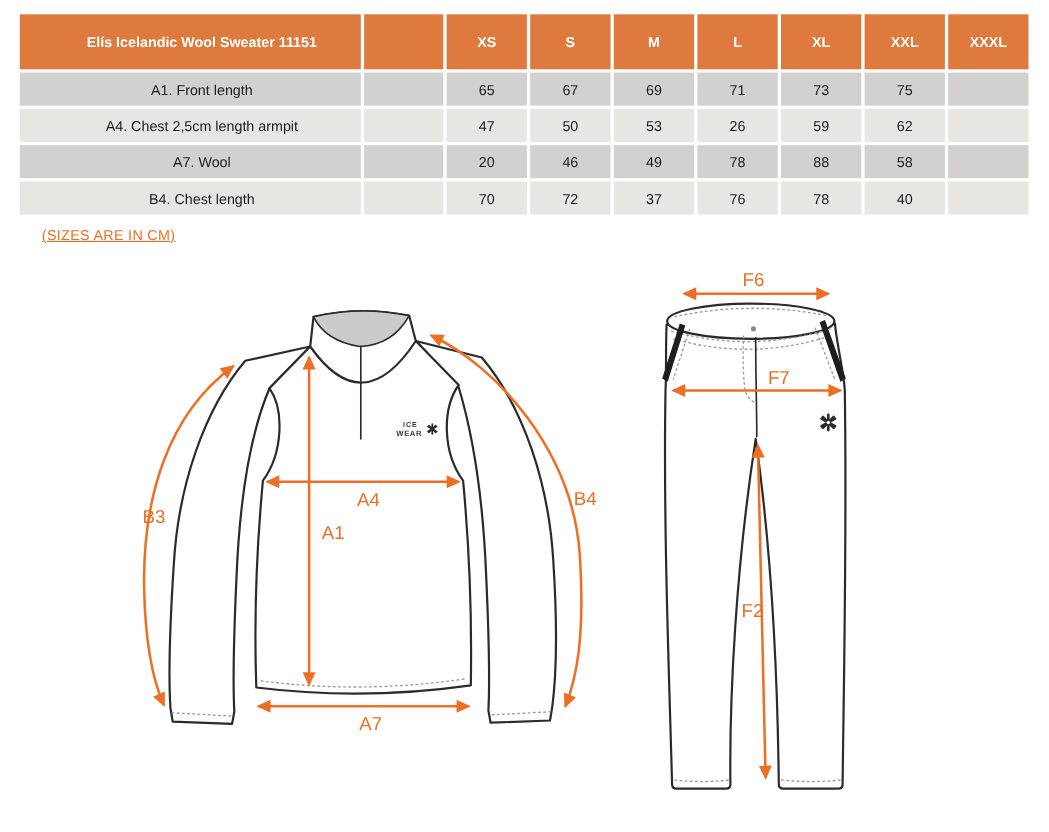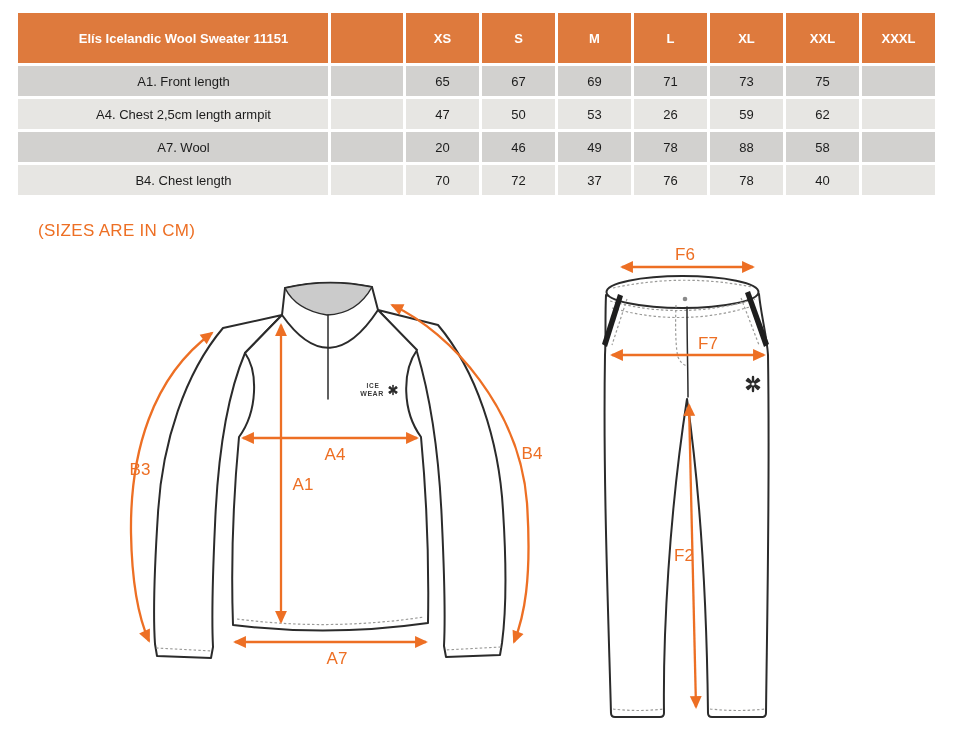--- a/index.html
+++ b/index.html
@@ -16,22 +16,22 @@
   table.size-table th, table.size-table td{font-size:13px;text-align:center;vertical-align:middle;}
   th.title-th{width:310px;height:50px;background:var(--header-bg);color:var(--header-text);
     text-align:left;padding-left:21px;font-weight:bold;font-size:13.5px;}
   th.spacer-th{width:72px;background:var(--header-bg);}
   th.size-th{width:73px;height:50px;background:var(--header-bg);color:var(--header-text);font-weight:bold;}
   tbody td{height:30px;color:#1c1c1c;margin-left:37px;}
   tbody tr.dark td{background:var(--row-dark);}
   tbody tr.light td{background:var(--row-light);}
   td.label-td{text-align:left;padding-left:21px;}
 
-  .note{position:absolute;left:38px;top:221px;font-size:17px;letter-spacing:.3px;
-    color:var(--accent-orange);font-weight:500;}
+  .note{position:absolute;left:38px;top:206px;font-size:13px;letter-spacing:.3px;
+    color:var(--accent-orange);font-weight:500;text-decoration:underline;}
 
   
   svg.diagram{position:absolute;overflow:visible;}
   .ol{fill:#ffffff;stroke:var(--line-dark);stroke-width:2;stroke-linejoin:round;stroke-linecap:round;}
   .ol-thin{fill:none;stroke:var(--line-dark);stroke-width:1.5;stroke-linecap:round;}
   .gray-fill{fill:var(--collar-fill);stroke:var(--line-dark);stroke-width:1.5;}
   .stitch{fill:none;stroke:#9a9a98;stroke-width:1.2;stroke-dasharray:2.5 2.2;}
   .arrow{fill:none;stroke:var(--accent-orange);stroke-width:2.3;}
   .ah-fill{fill:var(--accent-orange);}
   .dlabel{fill:var(--accent-orange);font-family:"Liberation Sans",sans-serif;font-size:17px;font-weight:500;}

